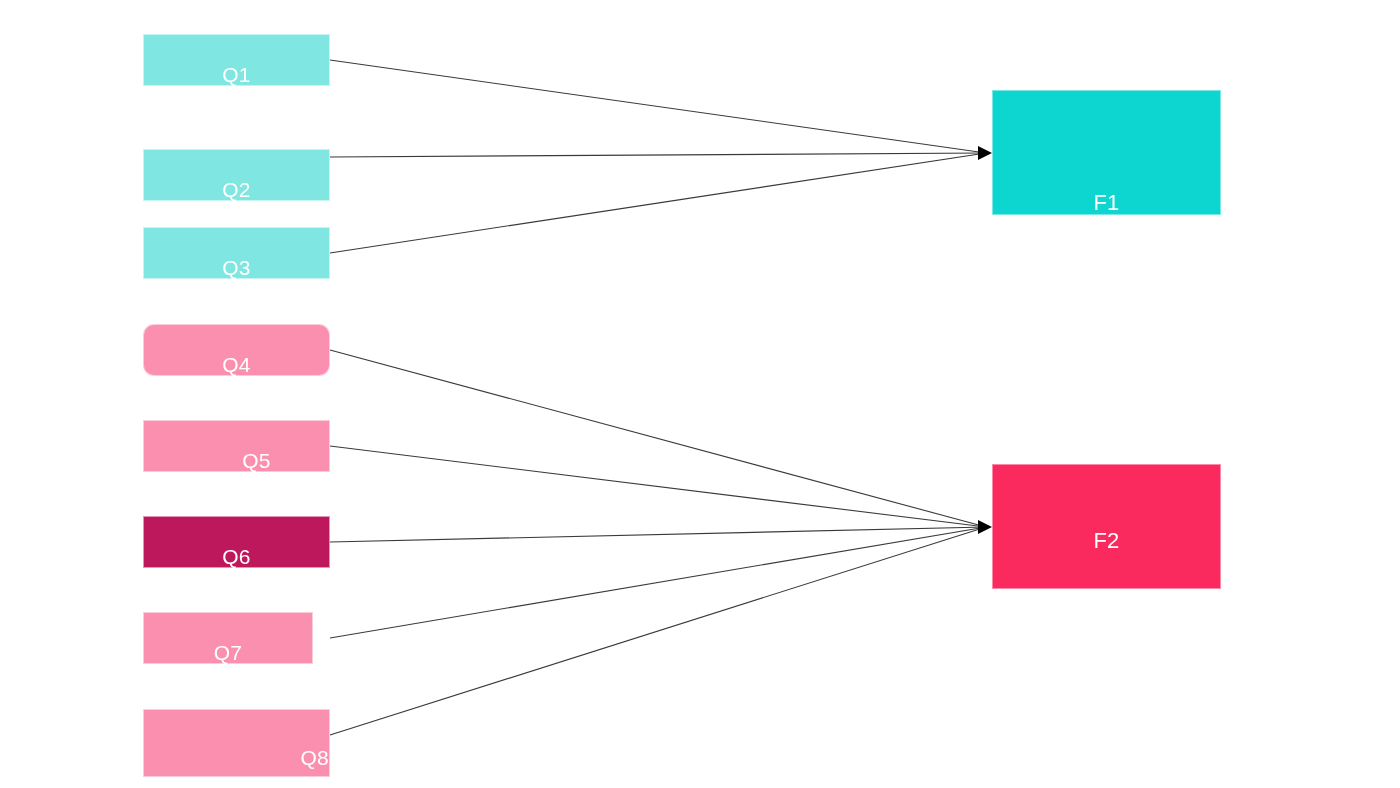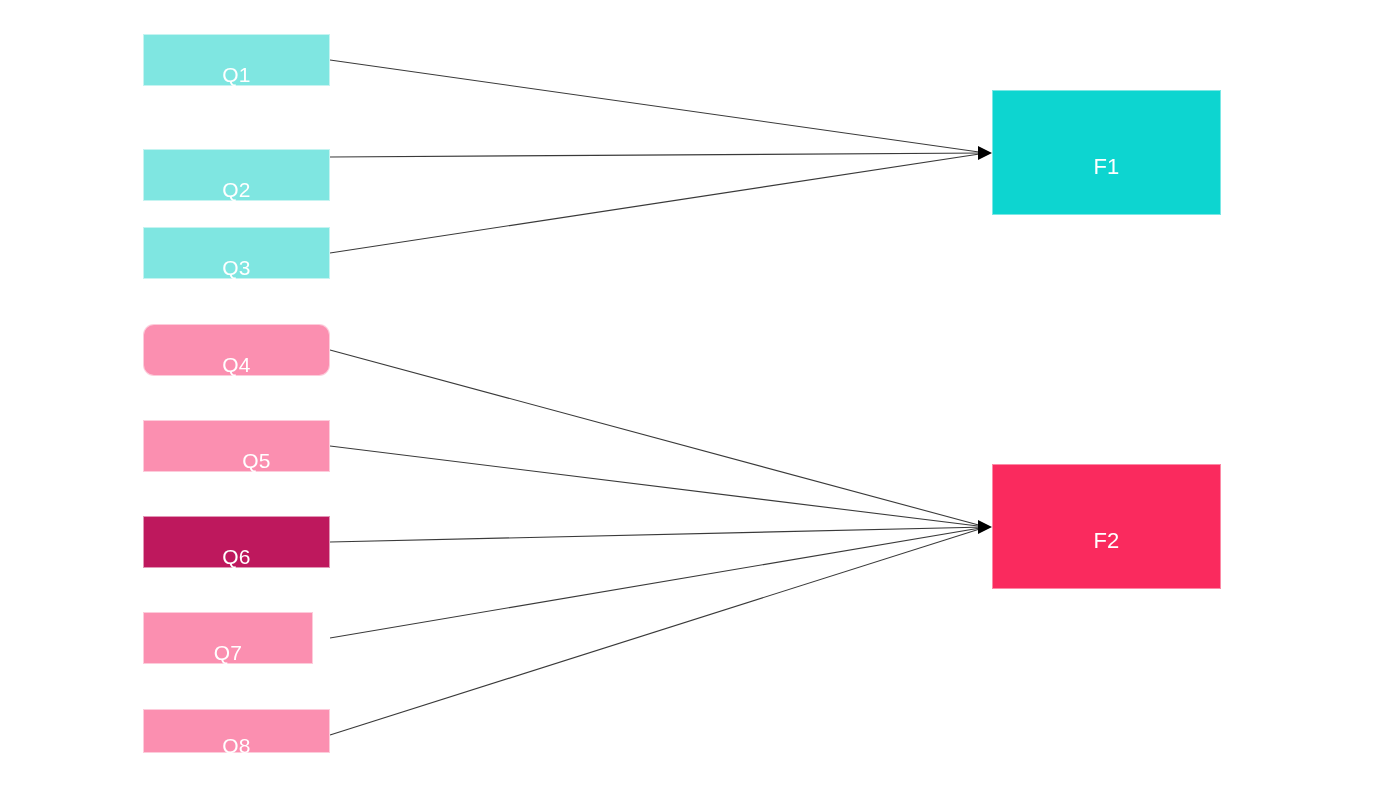--- a/index.html
+++ b/index.html
@@ -90,24 +90,24 @@
       </div>
       <div class="node node-indicator" style="left: 143px; top: 420px; width: 187px; height: 52px; background: rgb(251, 143, 176); padding-left: 40px;">
         <span class="node-label">Q5</span>
       </div>
       <div class="node node-indicator" style="left: 143px; top: 516px; width: 187px; height: 52px; background: #be185d;">
         <span class="node-label">Q6</span>
       </div>
       <div class="node node-indicator" style="left: 143px; top: 612px; width: 170px; height: 52px; background: rgb(251, 143, 176);">
         <span class="node-label">Q7</span>
       </div>
-      <div class="node node-indicator" style="left: 143px; top: 709px; width: 187px; height: 44px; background: rgb(251, 143, 176);">
+      <div class="node node-indicator" style="left: 143px; top: 709px; width: 187px; height: 68px; background: rgb(251, 143, 176); justify-content: flex-end;">
         <span class="node-label">Q8</span>
       </div>
-      <div class="node node-factor" style="left: 992px; top: 90px; width: 229px; height: 125px; background: rgb(13, 213, 208);">
+      <div class="node node-factor" style="left: 992px; top: 90px; width: 229px; height: 125px; background: rgb(13, 213, 208); align-items: flex-end;">
         <span class="node-label">F1</span>
       </div>
       <div class="node node-factor" style="left: 992px; top: 464px; width: 229px; height: 125px; background: rgb(250, 42, 94);">
         <span class="node-label">F2</span>
       </div>
     </div>
 
 </div>
 
 </body></html>

